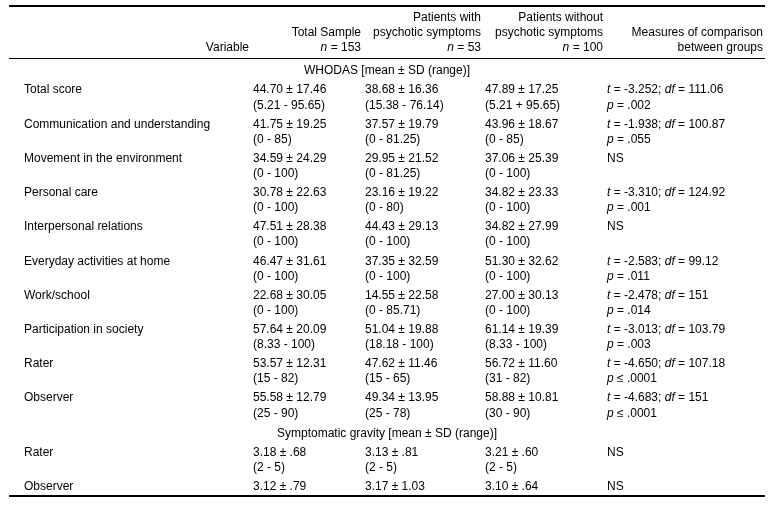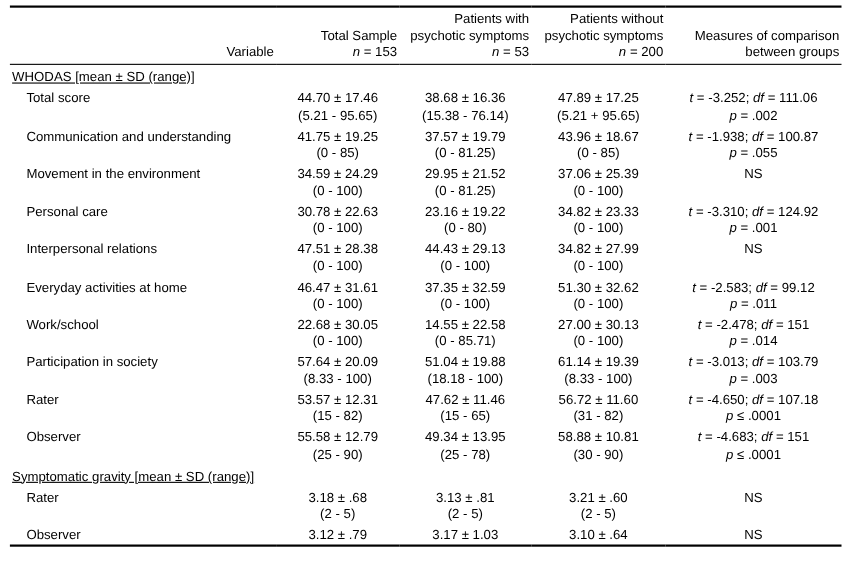--- a/index.html
+++ b/index.html
@@ -13,23 +13,23 @@
     border-collapse: collapse; table-layout: fixed; width: 756px;
     font-size: 12px; line-height: 1.26;
     border-top: 2px solid #000; border-bottom: 2.5px solid #000;
   }
   th, td { padding: 0 2px; font-weight: normal; vertical-align: top; }
   thead th {
     vertical-align: bottom; border-bottom: 1px solid #000;
     padding: 3px 2px 3px; text-align: right;
   }
   th.var-col { text-align: right; padding-left: 2px; }
-  td.section  { padding: 4px 2px 1px 2px; text-align: left; text-decoration: underline; }
+  td.section  { padding: 4px 2px 1px 2px; text-align: center; }
   td.rowlabel { padding: 3px 2px 1px 15px; text-align: left; margin-top: 28px; }
-  td.val      { padding: 3px 2px 1px; text-align: center; }
+  td.val      { padding: 3px 2px 1px; text-align: left; }
 </style>
 </head>
 <body>
 
 <div class="table-wrap">
   <table>
     <colgroup>
       <col style="width:242px">
       <col style="width:112px">
       <col style="width:120px">
@@ -44,21 +44,21 @@
         <th>
           <div>Total Sample</div>
           <div><i>n</i><span> = 153</span></div>
         </th>
         <th>
           <div>Patients with psychotic symptoms</div>
           <div><i>n</i><span> = 53</span></div>
         </th>
         <th>
           <div>Patients without psychotic symptoms</div>
-          <div><i>n</i><span> = 200</span></div>
+          <div><i>n</i><span> = 100</span></div>
         </th>
         <th>
           <div>Measures of comparison between groups</div>
         </th>
       </tr>
     </thead>
     <tbody id="table-body">
         <tr>
           <td colspan="5" class="section">WHODAS [mean ± SD (range)]</td>
         </tr>

